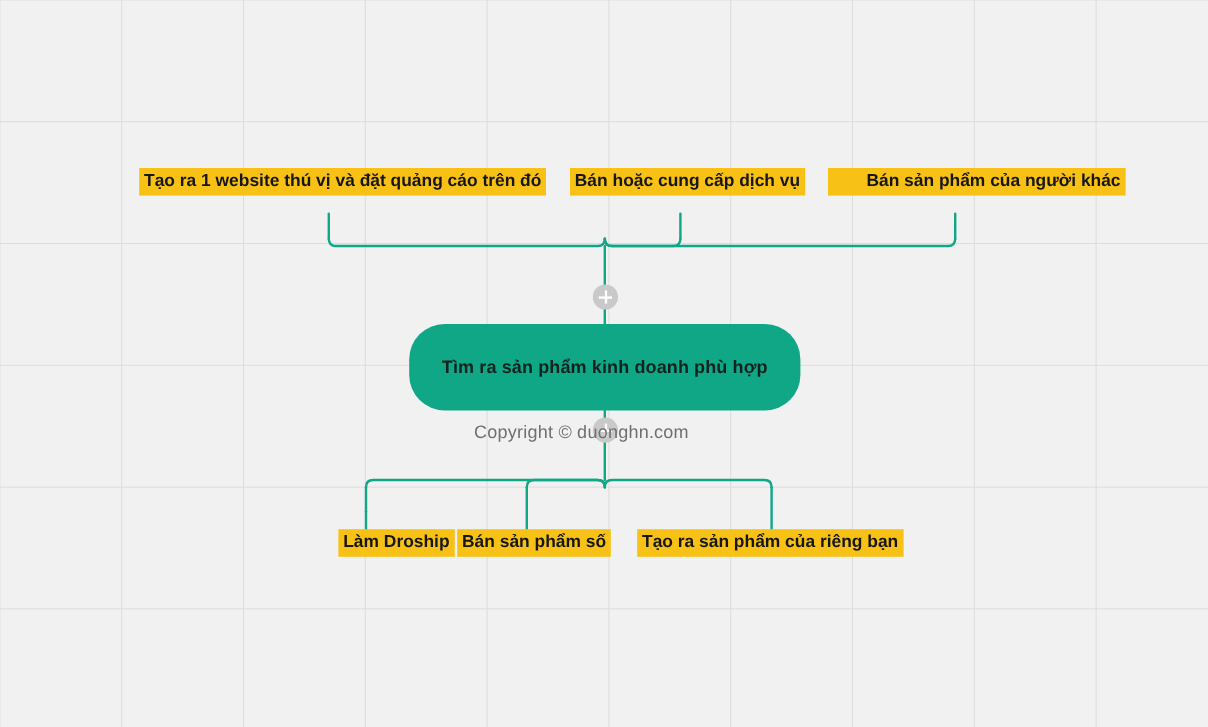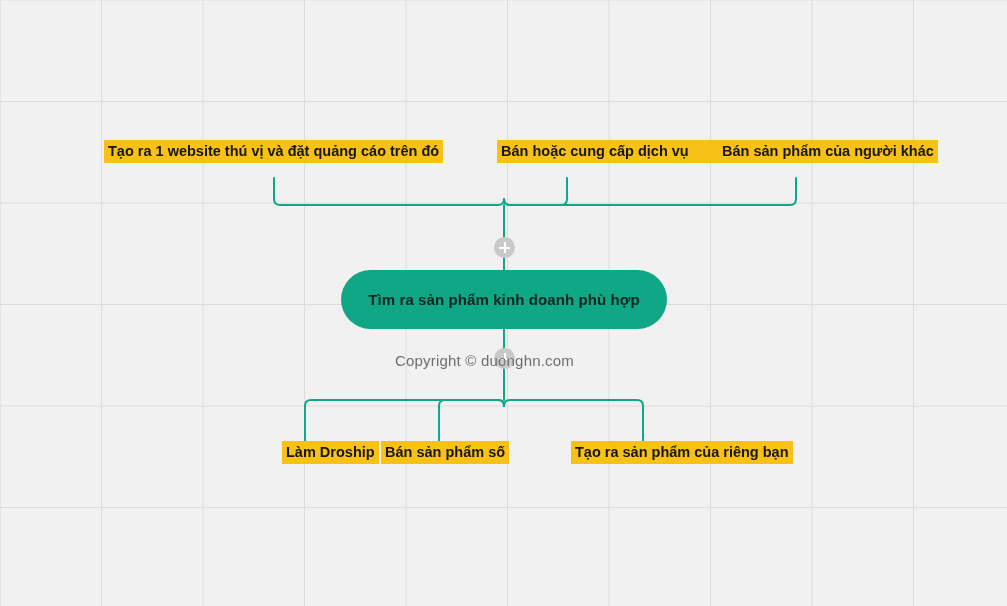--- a/index.html
+++ b/index.html
@@ -40,21 +40,21 @@
     height: 23px;
     padding: 0 4px;
     white-space: nowrap;
     box-sizing: border-box;
   }
   .center-node {
     position: absolute;
     left: 341px;
     top: 270px;
     width: 326px;
-    height: 59px;
+    height: 72px;
     border-radius: 29.5px;
     background: #10A787;
     display: flex;
     align-items: center;
     justify-content: center;
   }
   .center-node-label {
     color: #10231f;
     font-size: 15px;
     font-weight: bold;
@@ -114,24 +114,24 @@
       <path d="M305 426 L305 443"></path>
       <path d="M305 406 Q305 400 311 400 L498 400 Q504 400 504 406"></path>
       <path d="M305 406 L305 426"></path>
       <path d="M439 406 Q439 400 445 400 L498 400 Q504 400 504 406"></path>
       <path d="M439 406 L439 443"></path>
       <path d="M643 406 Q643 400 637 400 L510 400 Q504 400 504 406"></path>
       <path d="M643 406 L643 443"></path>
     </g>
   </svg>
 
-  <div class="leaf" style="left:104px; top:140px;">
+  <div class="leaf" style="left:116px; top:140px;">
     <span>Tạo ra 1 website thú vị và đặt quảng cáo trên đó</span>
   </div>
-  <div class="leaf" style="left:497px; top:140px;text-align:center;">
+  <div class="leaf" style="left:475px; top:140px;text-align:center;">
     <span>Bán hoặc cung cấp dịch vụ</span>
   </div>
   <div class="leaf" style="left:690px; top:140px;padding-left:32px;">
     <span>Bán sản phẩm của người khác</span>
   </div>
 
   <div class="toggle" style="left:494px; top:237px;">
     <span class="bar-h"></span>
     <span class="bar-v"></span>
   </div>
@@ -146,17 +146,17 @@
   </div>
 
   <div class="watermark">Copyright © duonghn.com</div>
 
   <div class="leaf" style="left:259px; top:441px;margin-left:23px;">
     <span>Làm Droship</span>
   </div>
   <div class="leaf" style="left:381px; top:441px;">
     <span>Bán sản phẩm số</span>
   </div>
-  <div class="leaf" style="left:531px; top:441px;margin-left:40px;">
+  <div class="leaf" style="left:531px; top:441px;">
     <span>Tạo ra sản phẩm của riêng bạn</span>
   </div>
 
 </div>
 
 </body></html>

